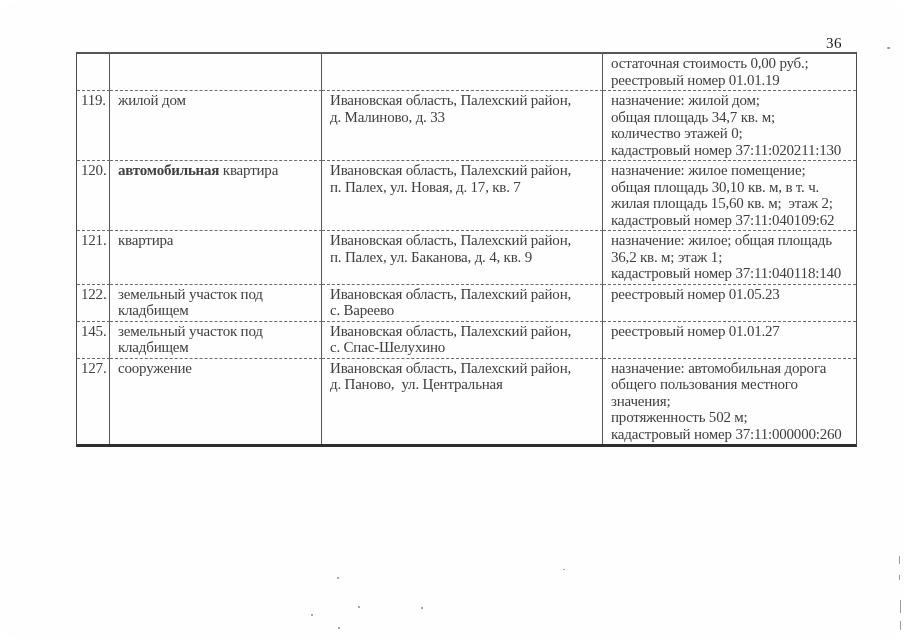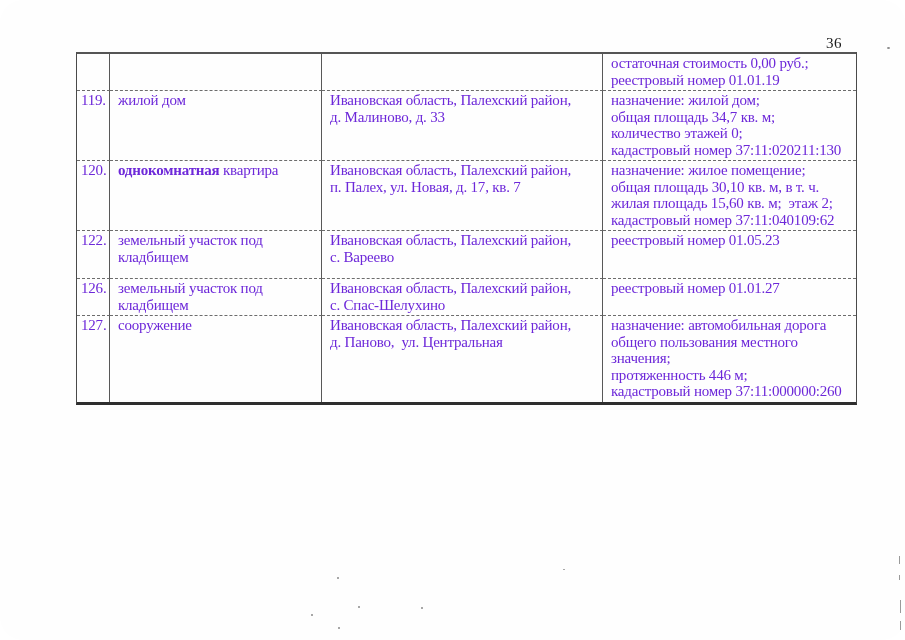--- a/index.html
+++ b/index.html
@@ -45,21 +45,21 @@
   td {
     vertical-align: top;
     font-size: 15px;
     line-height: 16.5px;
     letter-spacing: -0.2px;
     padding: 1px 7px 2px 8px;
     border-right: 1.3px solid #585858;
     border-bottom: 1.3px dashed #6c6c6c;
     white-space: pre-wrap;
     word-wrap: break-word;
-    color: #6d28d9;
+    color: #404040;
   }
   td:last-child { border-right: none; }
   tr:last-child td { border-bottom: none; font-family: Liberation Serif, serif; }
   td.num { padding-left: 4px; padding-right: 2px; margin-left: 13px; }
   
   tr:nth-child(1) td  { height: 30px; }
   tr:nth-child(2) td  { height: 64px; }
   tr:nth-child(3) td  { height: 64px; }
   tr:nth-child(4) td  { height: 44px; }
   tr:nth-child(5) td, tr:nth-child(6) td, tr:nth-child(7) td,
@@ -105,53 +105,62 @@
           <td class="type">жилой дом</td>
           <td class="addr">Ивановская область, Палехский район,
 д. Малиново, д. 33</td>
           <td class="det">назначение: жилой дом;
 общая площадь 34,7 кв. м;
 количество этажей 0;
 кадастровый номер 37:11:020211:130</td>
         </tr>
         <tr>
           <td class="num">120.</td>
-          <td class="type"><b>однокомнатная</b> квартира</td>
+          <td class="type"><b>автомобильная</b> квартира</td>
           <td class="addr">Ивановская область, Палехский район,
 п. Палех, ул. Новая, д. 17, кв. 7</td>
           <td class="det">назначение: жилое помещение;
 общая площадь 30,10 кв. м, в т. ч.
 жилая площадь 15,60 кв. м;  этаж 2;
 кадастровый номер 37:11:040109:62</td>
+        </tr>
+        <tr>
+          <td class="num">121.</td>
+          <td class="type">квартира</td>
+          <td class="addr">Ивановская область, Палехский район,
+п. Палех, ул. Баканова, д. 4, кв. 9</td>
+          <td class="det">назначение: жилое; общая площадь
+36,2 кв. м; этаж 1;
+кадастровый номер 37:11:040118:140</td>
         </tr>
         <tr>
           <td class="num">122.</td>
           <td class="type">земельный участок под
 кладбищем</td>
           <td class="addr">Ивановская область, Палехский район,
 с. Вареево</td>
           <td class="det">реестровый номер 01.05.23</td>
         </tr>
         <tr>
-          <td class="num">126.</td>
+          <td class="num">145.</td>
           <td class="type">земельный участок под
 кладбищем</td>
           <td class="addr">Ивановская область, Палехский район,
 с. Спас-Шелухино</td>
           <td class="det">реестровый номер 01.01.27</td>
         </tr>
         <tr>
           <td class="num">127.</td>
           <td class="type">сооружение</td>
           <td class="addr">Ивановская область, Палехский район,
 д. Паново,  ул. Центральная</td>
           <td class="det">назначение: автомобильная дорога
 общего пользования местного
 значения;
-протяженность 446 м;
+протяженность 502 м;
 кадастровый номер 37:11:000000:260</td>
         </tr>
       </tbody>
   </table>
 
   <div class="speck" style="left:887px; top:47px; width:3px; height:2px;"></div>
   <div class="speck" style="left:337px; top:577px; width:2px; height:2px;"></div>
   <div class="speck" style="left:358px; top:606px; width:2px; height:2px;"></div>
   <div class="speck" style="left:421px; top:607px; width:2px; height:2px;"></div>
   <div class="speck" style="left:311px; top:614px; width:2px; height:2px;"></div>

